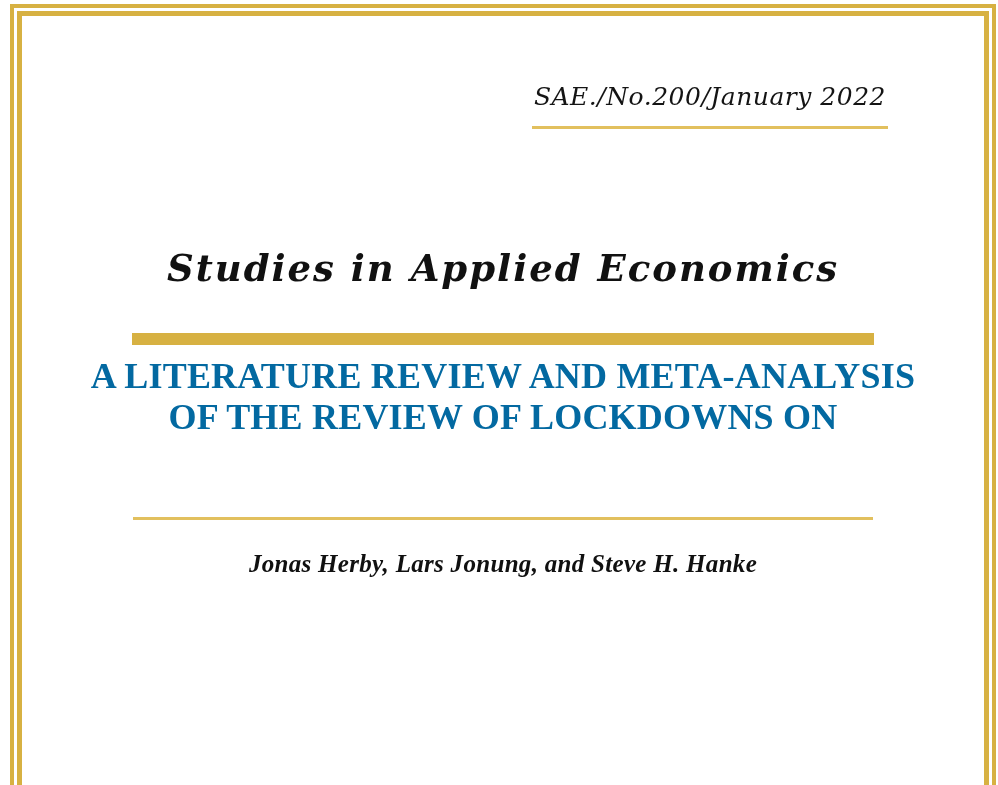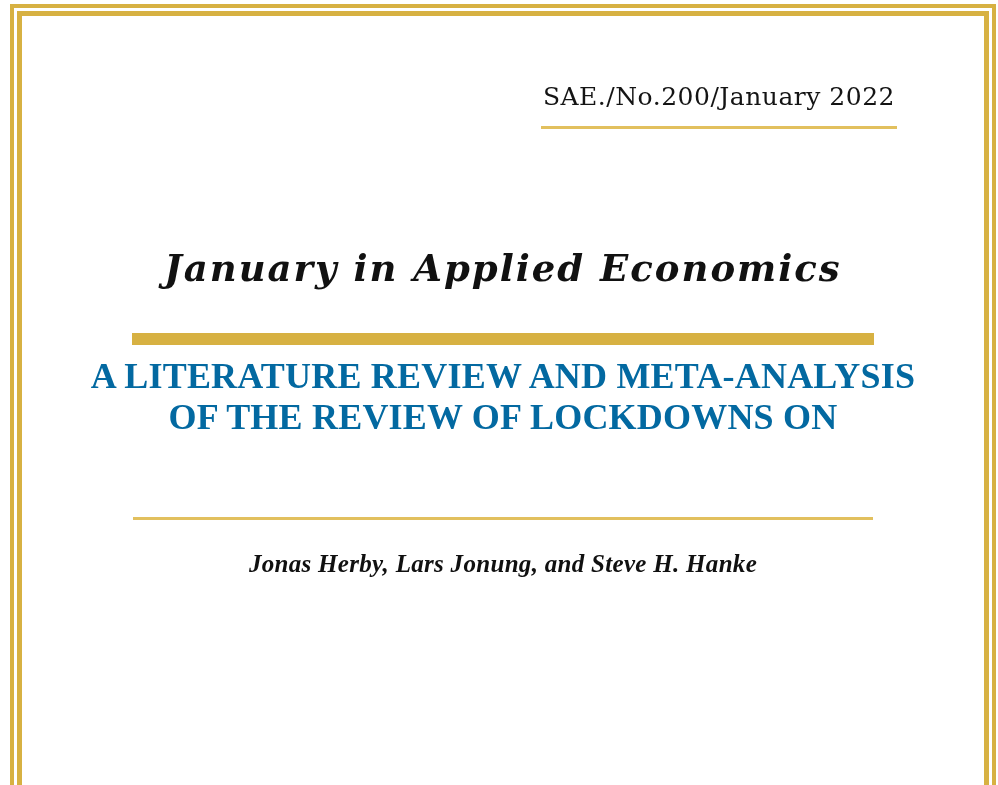--- a/index.html
+++ b/index.html
@@ -34,23 +34,24 @@
     pointer-events: none;
   }
   .content {
     position: absolute;
     top: 0; left: 17px; right: 9px;
     height: 100%;
   }
   .issue {
     position: absolute;
     top: 82px;
-    right: 92px;
+    right: 101px;
     display: inline-block;
     font-family: "DejaVu Serif", serif;
+    font-style: italic;
     font-size: 25px;
     letter-spacing: 0.5px;
     color: #141414;
     padding: 0 2px 15px 2px;
     border-bottom: 3px solid var(--gold-light);
     white-space: nowrap;
   }
   .series-title {
     position: absolute;
     top: 250px;
@@ -116,21 +117,21 @@
 
 <div class="page">
 
   <div class="frame-outer"></div>
   <div class="frame-inner"></div>
 
   <div class="content">
 
     <div class="issue">SAE./No.200/January 2022</div>
 
-    <div class="series-title">January in Applied Economics</div>
+    <div class="series-title">Studies in Applied Economics</div>
 
     <div class="accent-bar"></div>
 
     <h1 class="paper-title">
       <div class="line">A LITERATURE REVIEW AND META-ANALYSIS</div>
       <div class="line">OF THE REVIEW OF LOCKDOWNS ON</div>
     </h1>
 
     <div class="thin-rule"></div>
 

